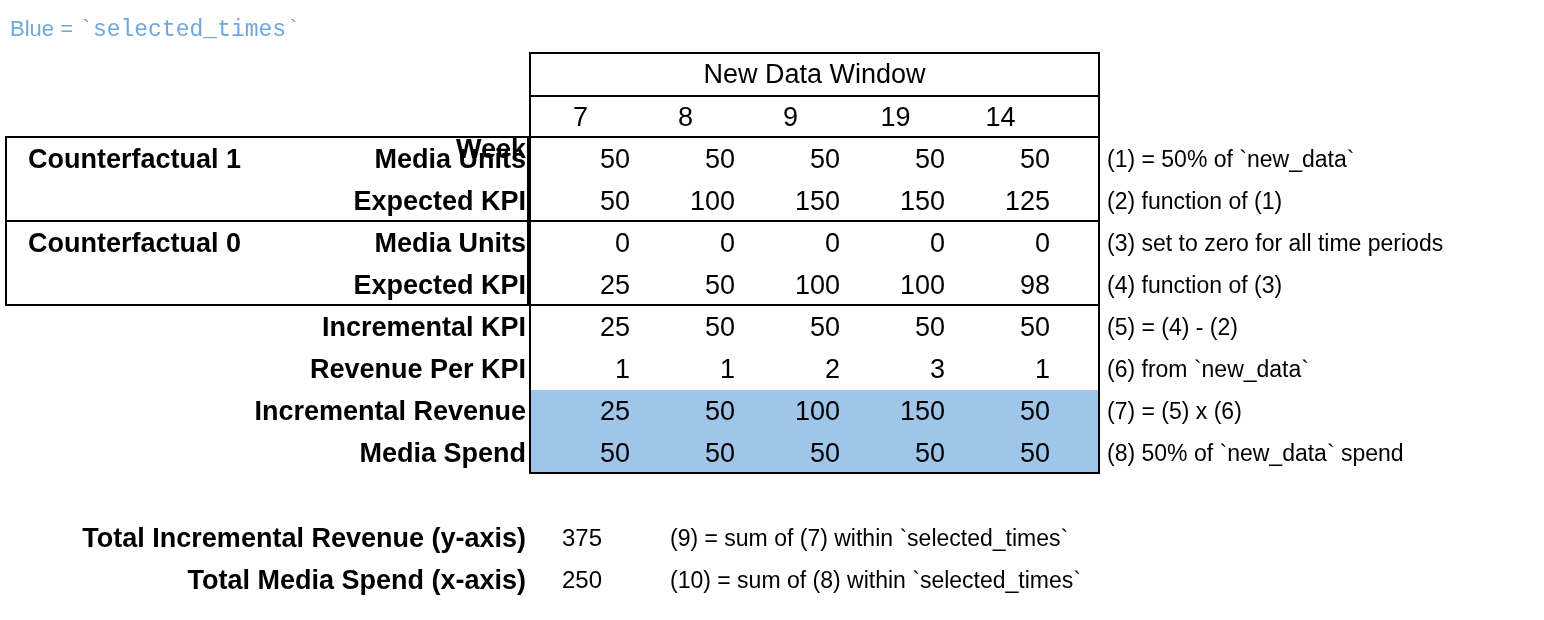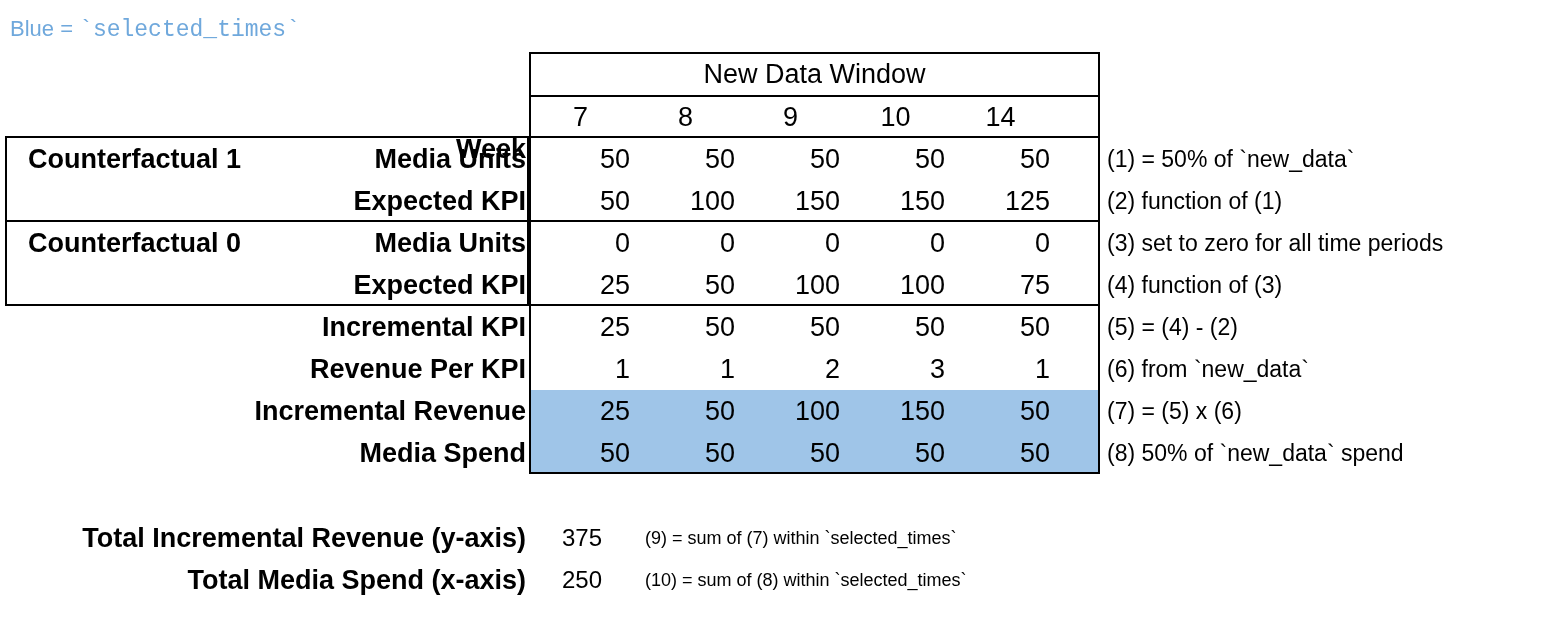--- a/index.html
+++ b/index.html
@@ -39,21 +39,21 @@
   .cells{left:528px;width:525px;height:42px;display:flex;}
   .cells div{flex:1;text-align:right;padding-right:3px;box-sizing:border-box;line-height:42px;font-size:27px;}
   .note{left:1107px;height:42px;line-height:42px;font-size:23px;white-space:nowrap;}
   .b{font-weight:normal;}
   .r0{top:138px}.r1{top:180px}.r2{top:222px}.r3{top:264px}
   .r4{top:306px}.r5{top:348px}.r6{top:390px}.r7{top:432px}
 
   
   .total-label{left:0;width:526px;height:42px;line-height:42px;text-align:right;font-weight:bold;font-size:27px;}
   .total-value{left:538px;width:64px;height:42px;line-height:42px;text-align:right;font-size:24px;}
-  .total-note{left:645px;height:42px;line-height:42px;font-size:18px;white-space:nowrap;}
+  .total-note{left:670px;height:42px;line-height:42px;font-size:23px;white-space:nowrap;}
   .t0{top:517px}.t1{top:559px}
 </style>
 </head>
 <body>
 
 <div class="abs legend">
   <span class="legend-sans">Blue = </span><span class="legend-mono">`selected_times`</span>
 </div>
 
 <div class="abs hl-rect"></div>
@@ -64,21 +64,21 @@
 <div class="abs sep sep-d"></div>
 <div class="abs cf-box cf1"></div>
 <div class="abs cf-box cf0"></div>
 
 <div class="abs ndw">New Data Window</div>
 <div class="abs week-label">Week</div>
 <div class="abs week-cells">
   <div>7</div>
   <div>8</div>
   <div>9</div>
-  <div>10</div>
+  <div>19</div>
   <div>14</div>
 </div>
 
 <div class="abs group-label g0">Counterfactual 1</div>
 <div class="abs group-label g1">Counterfactual 0</div>
 
 <div class="abs row-label r0">Media Units</div>
 <div class="abs cells r0">
   <div>50</div>
   <div>50</div>
@@ -107,21 +107,21 @@
   <div>0</div>
 </div>
 <div class="abs note b r2">(3) set to zero for all time periods</div>
 
 <div class="abs row-label r3">Expected KPI</div>
 <div class="abs cells r3">
   <div>25</div>
   <div>50</div>
   <div>100</div>
   <div>100</div>
-  <div>75</div>
+  <div>98</div>
 </div>
 <div class="abs note r3">(4) function of (3)</div>
 
 <div class="abs row-label r4">Incremental KPI</div>
 <div class="abs cells r4">
   <div>25</div>
   <div>50</div>
   <div>50</div>
   <div>50</div>
   <div>50</div>

